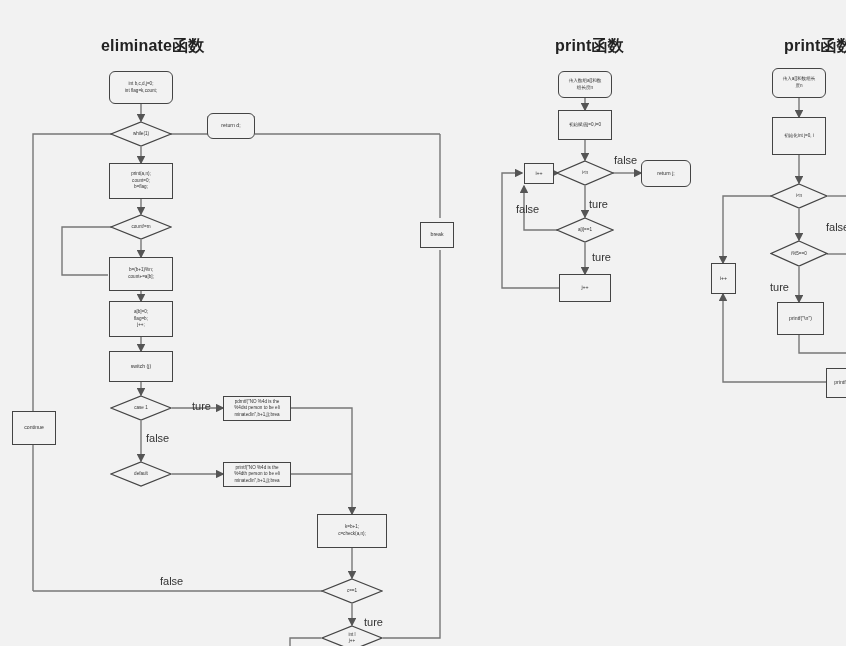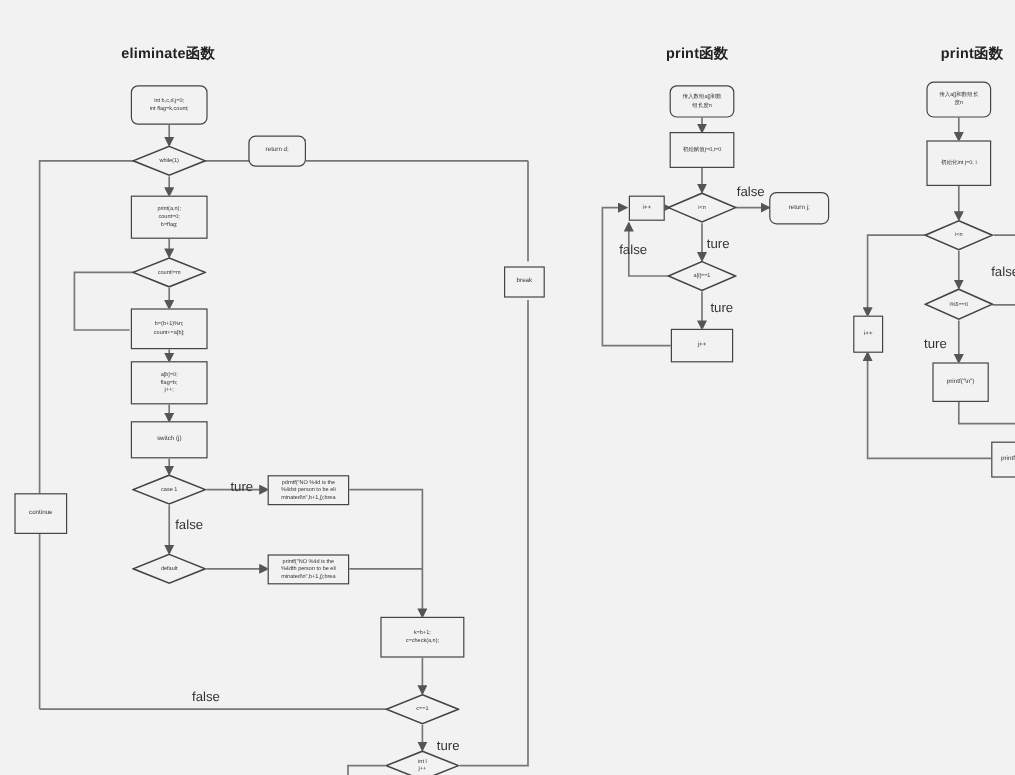--- a/index.html
+++ b/index.html
@@ -16,21 +16,21 @@
     color: #222;
   }
   #canvas {
     position: absolute;
     left: 0; top: 0;
     width: 846px;
     height: 646px;
   }
   .chart-title {
     position: absolute;
-    font-size: 12px;
+    font-size: 16px;
     font-weight: bold;
     color: #222;
     letter-spacing: .2px;
     white-space: nowrap;
   }
   .node {
     position: absolute;
     box-sizing: border-box;
     background: #f2f2f2;
     border: 1.4px solid #444;

